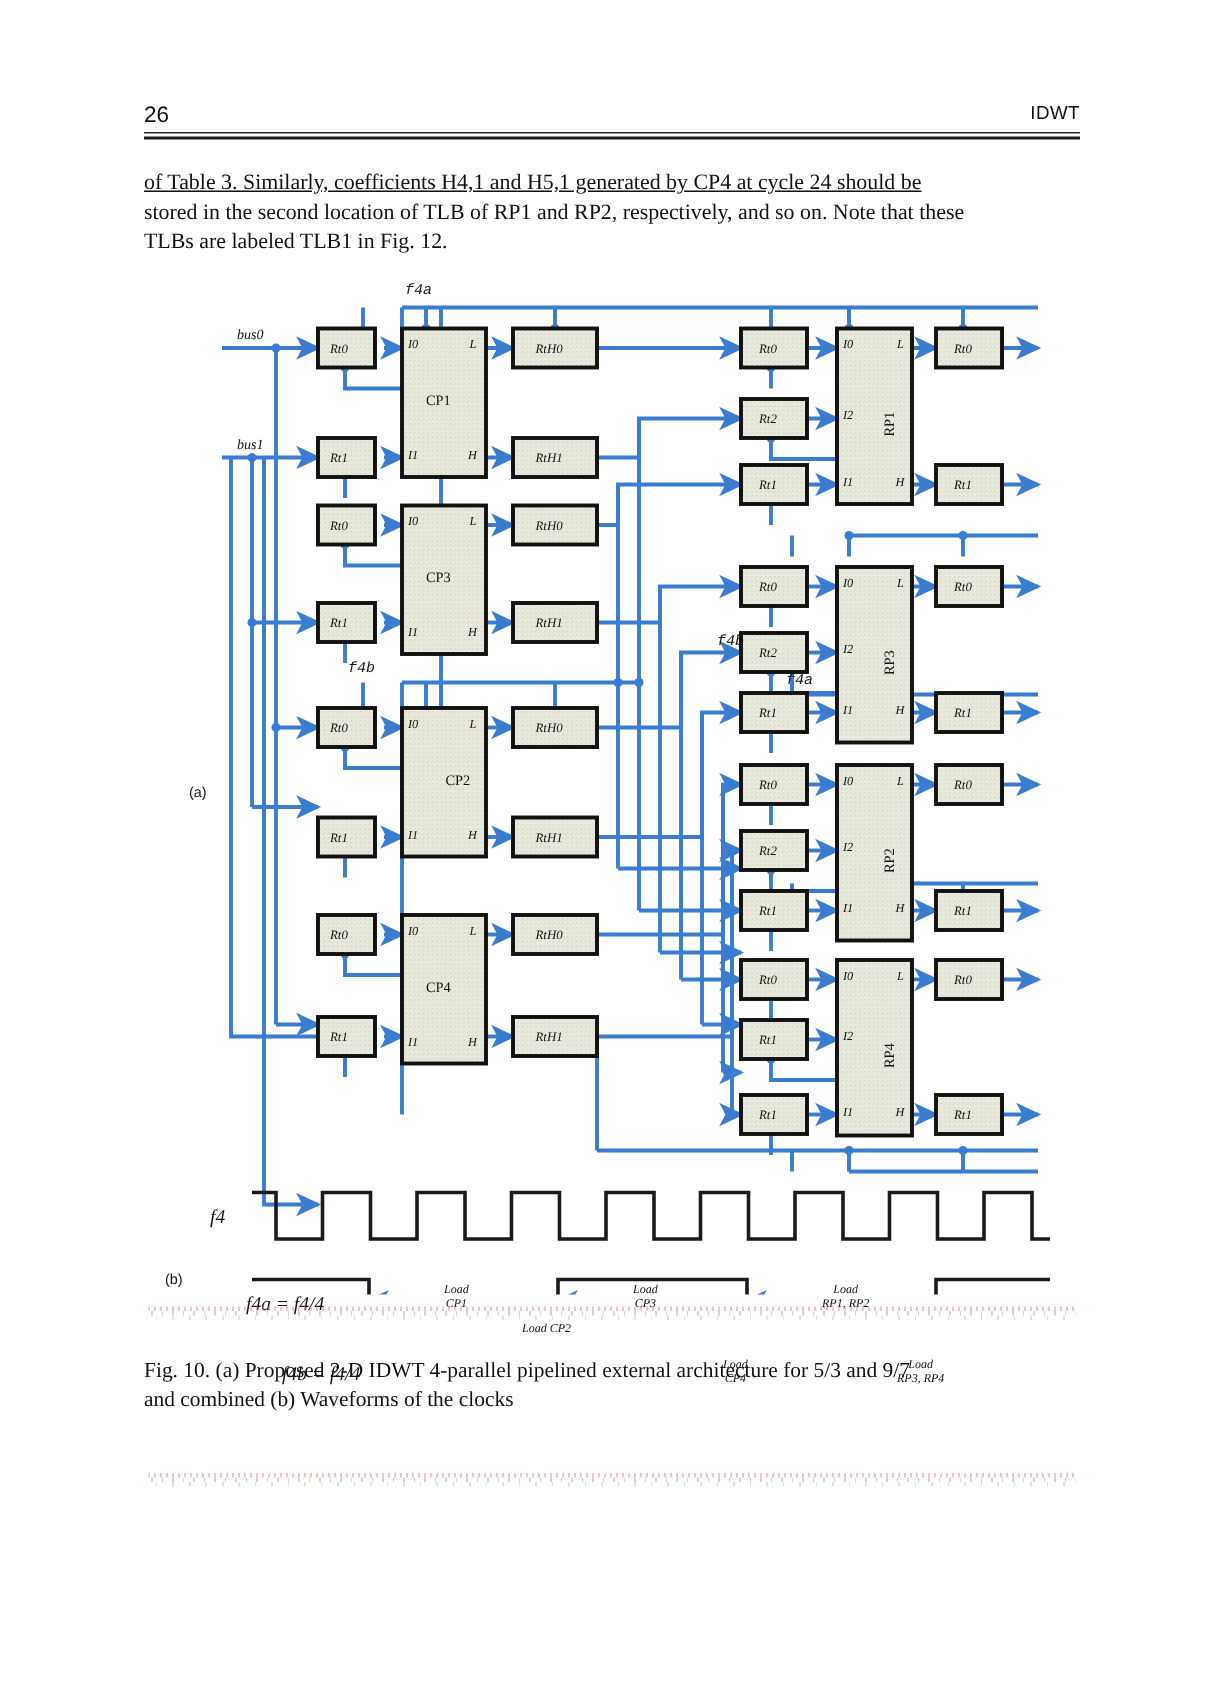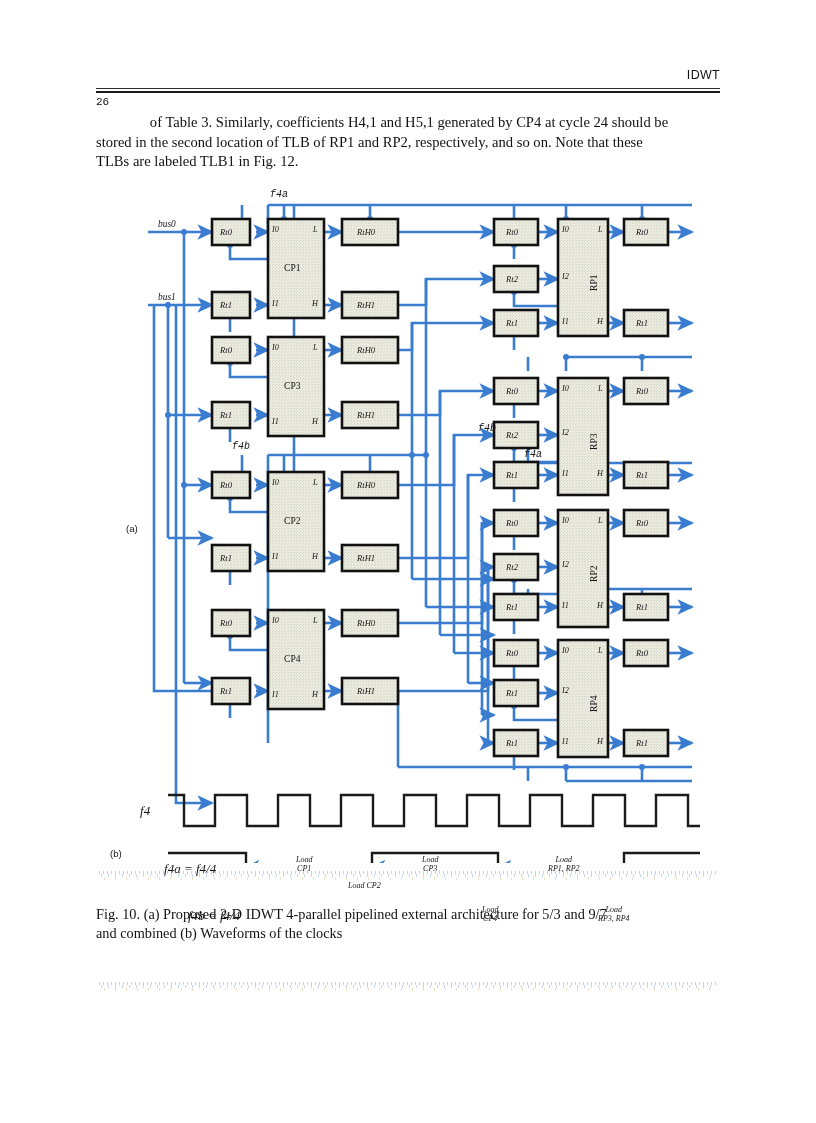--- a/index.html
+++ b/index.html
@@ -2,30 +2,30 @@
 <html><head>
 <meta charset="utf-8">
 <style>
   html,body{margin:0;padding:0;background:#ffffff;}
   body{width:816px;height:1123px;position:relative;
        font-family:"Liberation Serif", serif;color:#111;}
   .page{position:absolute;left:0;top:0;width:816px;height:1123px;overflow:hidden;}
 
   
   .header{position:absolute;left:96px;top:68px;width:624px;height:26px;}
-  .header .pageno{position:absolute;left:0;top:0;font-size:11px;font-family:Liberation Mono, monospace;margin-top:28px;}
+  .header .pageno{position:absolute;left:0;top:0;font-size:15px;font-family:Liberation Sans, sans-serif;}
   .header .jtitle{position:absolute;right:0;top:0;font-size:12.5px;font-family:"Liberation Sans",sans-serif;letter-spacing:.3px;}
   .rule-thin{position:absolute;left:96px;top:88px;width:624px;height:1px;background:#2a2a2a;}
   .rule-thick{position:absolute;left:96px;top:91px;width:624px;height:2px;background:#1a1a1a;}
 
   
   .para{position:absolute;left:96px;top:113px;width:626px;
         font-size:14.6px;line-height:19.6px;text-align:justify;}
   .para .ln{display:block;white-space:nowrap;}
-  .para .ln.j{display:flex;justify-content:center;}
+  .para .ln.j{display:flex;justify-content:flex-start;text-decoration:underline;}
 
   
   .caption{position:absolute;left:96px;top:905px;width:630px;
            font-size:14.3px;line-height:18.6px;}
   .caption .ln{display:block;}
 
   
   .artifact{position:absolute;height:11px;opacity:.5;
     background:
       repeating-linear-gradient(90deg,#e08aa0 0 1px,transparent 1px 4px),
@@ -375,21 +375,21 @@
     <span class="flab reg" style="left:124px;top:117px;">Rt1</span>
     <span class="flab reg" style="left:124px;top:162px;">Rt0</span>
     <span class="flab reg" style="left:124px;top:227px;">Rt1</span>
     <span class="flab reg" style="left:124px;top:297px;">Rt0</span>
     <span class="flab reg" style="left:124px;top:370px;">Rt1</span>
     <span class="flab reg" style="left:124px;top:435px;">Rt0</span>
     <span class="flab reg" style="left:124px;top:503px;">Rt1</span>
 
     <span class="flab cp" style="left:188px;top:79px;">CP1</span>
     <span class="flab cp" style="left:188px;top:197px;">CP3</span>
-    <span class="flab cp" style="left:188px;top:332px;">CP2</span>
+    <span class="flab cp" style="left:201px;top:332px;">CP2</span>
     <span class="flab cp" style="left:188px;top:470px;">CP4</span>
 
     <span class="flab port" style="left:176px;top:42px;">I0</span>
     <span class="flab port" style="left:217px;top:42px;">L</span>
     <span class="flab port" style="left:176px;top:116px;">I1</span>
     <span class="flab port" style="left:216px;top:116px;">H</span>
 
     <span class="flab port" style="left:176px;top:160px;">I0</span>
     <span class="flab port" style="left:217px;top:160px;">L</span>
     <span class="flab port" style="left:176px;top:234px;">I1</span>

